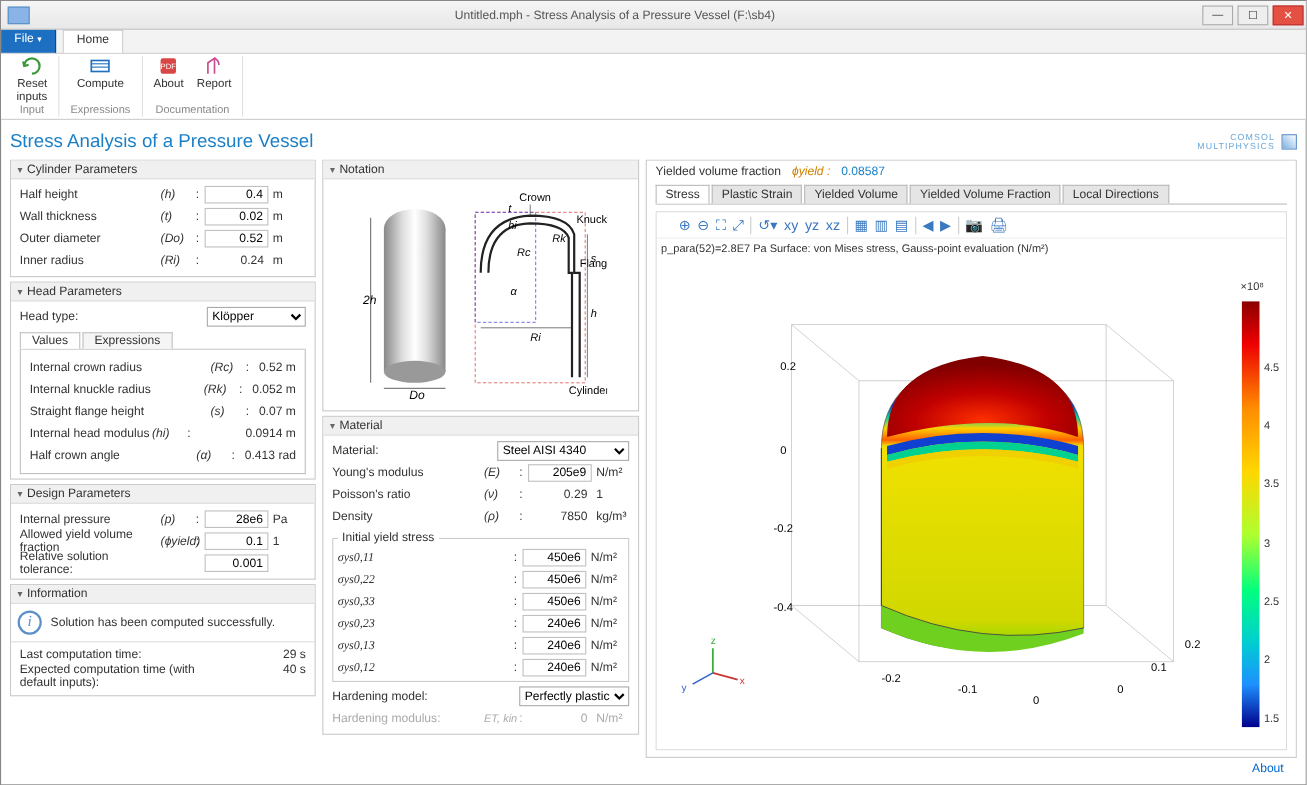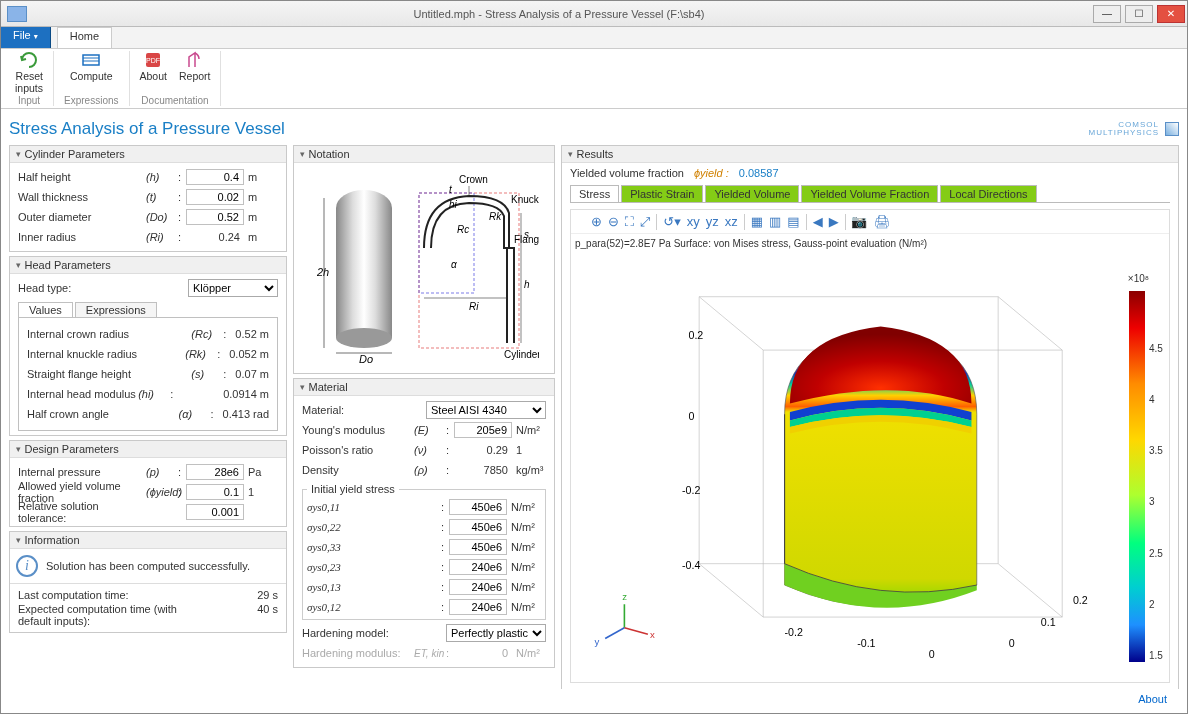--- a/index.html
+++ b/index.html
@@ -17,21 +17,21 @@
 .ribgrp { display:flex; flex-direction:column; align-items:center; border-right:1px solid #e0e0e0; padding:0 10px;}
 .ribgrp .icons { display:flex; gap:12px;}
 .ribitem { display:flex; flex-direction:column; align-items:center; font-size:10.5px; color:#333; gap:1px;}
 .ribgrp .grplabel { font-size:10px; color:#888; margin-top:auto;}
 .content { flex:1; display:flex; flex-direction:column; padding:8px 8px 4px 8px; overflow:hidden;}
 .apptitle { color:#1a7fc6; font-size:17px; font-weight:400; padding:2px 0 6px 0; display:flex; align-items:center;}
 .logo { margin-left:auto; font-size:8px; color:#6aa7d8; letter-spacing:1px; text-align:right; line-height:1;}
 .cols { flex:1; display:flex; gap:6px; overflow:hidden;}
 .col { display:flex; flex-direction:column; gap:4px;}
 .col1 { width:278px;}
-.col2 { width:262px;}
+.col2 { width:288px;}
 .col3 { flex:1;}
 .section { border:1px solid #c9c9c9; background:#fff;}
 .sechdr { background:#f0f0f0; border-bottom:1px solid #ddd; padding:2px 6px; font-size:11px; display:flex; align-items:center; gap:4px;}
 .sechdr::before { content:"▾"; font-size:9px; color:#666;}
 .secbody { padding:4px 8px;}
 .paramrow { display:flex; align-items:center; height:20px; font-size:11px;}
 .paramrow .lbl { flex:1;}
 .paramrow .sym { width:32px; font-style:italic;}
 .paramrow .colon { width:8px;}
 .paramrow .val { width:58px; text-align:right; padding-right:4px;}
@@ -47,21 +47,21 @@
 .info-row .ival { text-align:right; width:90px;}
 .infobar { display:flex; align-items:center; gap:8px; padding:6px;}
 .infocircle { width:22px; height:22px; border:2px solid #5a8fc7; border-radius:50%; display:flex; align-items:center; justify-content:center; font-style:italic; color:#5a8fc7; font-family:serif; font-size:14px;}
 .diagram { height:210px; display:flex; align-items:center; justify-content:center; position:relative;}
 fieldset.iys { border:1px solid #ccc; margin-top:3px; padding:2px 4px;}
 fieldset.iys legend { font-size:11px; padding:0 4px;}
 .results-hdr-row { padding:4px 8px; display:flex; align-items:center; gap:10px; font-size:11px;}
 .phi { font-style:italic; color:#d08000;}
 .phi-val { color:#1a7fc6;}
 .rtabs { display:flex; border-bottom:1px solid #bbb; margin:2px 8px 0 8px;}
-.rtab { border:1px solid #bbb; border-bottom:none; background:#84cc16; padding:2px 8px; font-size:11px; margin-right:2px; cursor:pointer;}
+.rtab { border:1px solid #bbb; border-bottom:none; background:#e5e5e5; padding:2px 8px; font-size:11px; margin-right:2px; cursor:pointer;}
 .rtab.active { background:#fff;}
 .plotarea { flex:1; margin:6px 8px; border:1px solid #ddd; position:relative; display:flex; flex-direction:column;}
 .plottools { height:24px; border-bottom:1px solid #eee; display:flex; align-items:center; gap:6px; padding:0 20px; color:#3a78c0; font-size:13px;}
 .plottitle { font-size:10px; padding:4px; color:#333;}
 .plotmain { flex:1; position:relative;}
 .colorbar { position:absolute; right:20px; top:20px; bottom:20px; width:20px;}
 .cbar-grad { position:absolute; left:0; top:18px; bottom:0; width:16px; background: linear-gradient(to bottom, #8b0000 0%, #e00 10%, #ff8c00 25%, #ffd700 40%, #adff2f 55%, #00ff7f 68%, #00ced1 80%, #1e90ff 90%, #00008b 100%);}
 .cbar-lbl { position:absolute; right:0; font-size:10px; color:#333;}
 .footer-link { text-align:right; padding:4px 12px; color:#0066cc; font-size:11px;}
 .tooldiv { width:1px; height:16px; background:#ccc;}
@@ -398,21 +398,20 @@
               <span class="colon">:</span>
               <span class="val">0</span>
               <span class="unit">N/m²</span>
             </div>
           </div>
         </div>
       </div>
 
       <div class="col col3">
         <div class="section" style="flex:1; display:flex; flex-direction:column;">
-          <div class="sechdr">Results</div>
           <div class="results-hdr-row">
             <span>Yielded volume fraction</span>
             <span class="phi">ϕyield :</span>
             <span class="phi-val">0.08587</span>
           </div>
           <div class="rtabs" id="rtabs">
   <div class="rtab active">Stress</div>
   <div class="rtab ">Plastic Strain</div>
   <div class="rtab ">Yielded Volume</div>
   <div class="rtab ">Yielded Volume Fraction</div>

